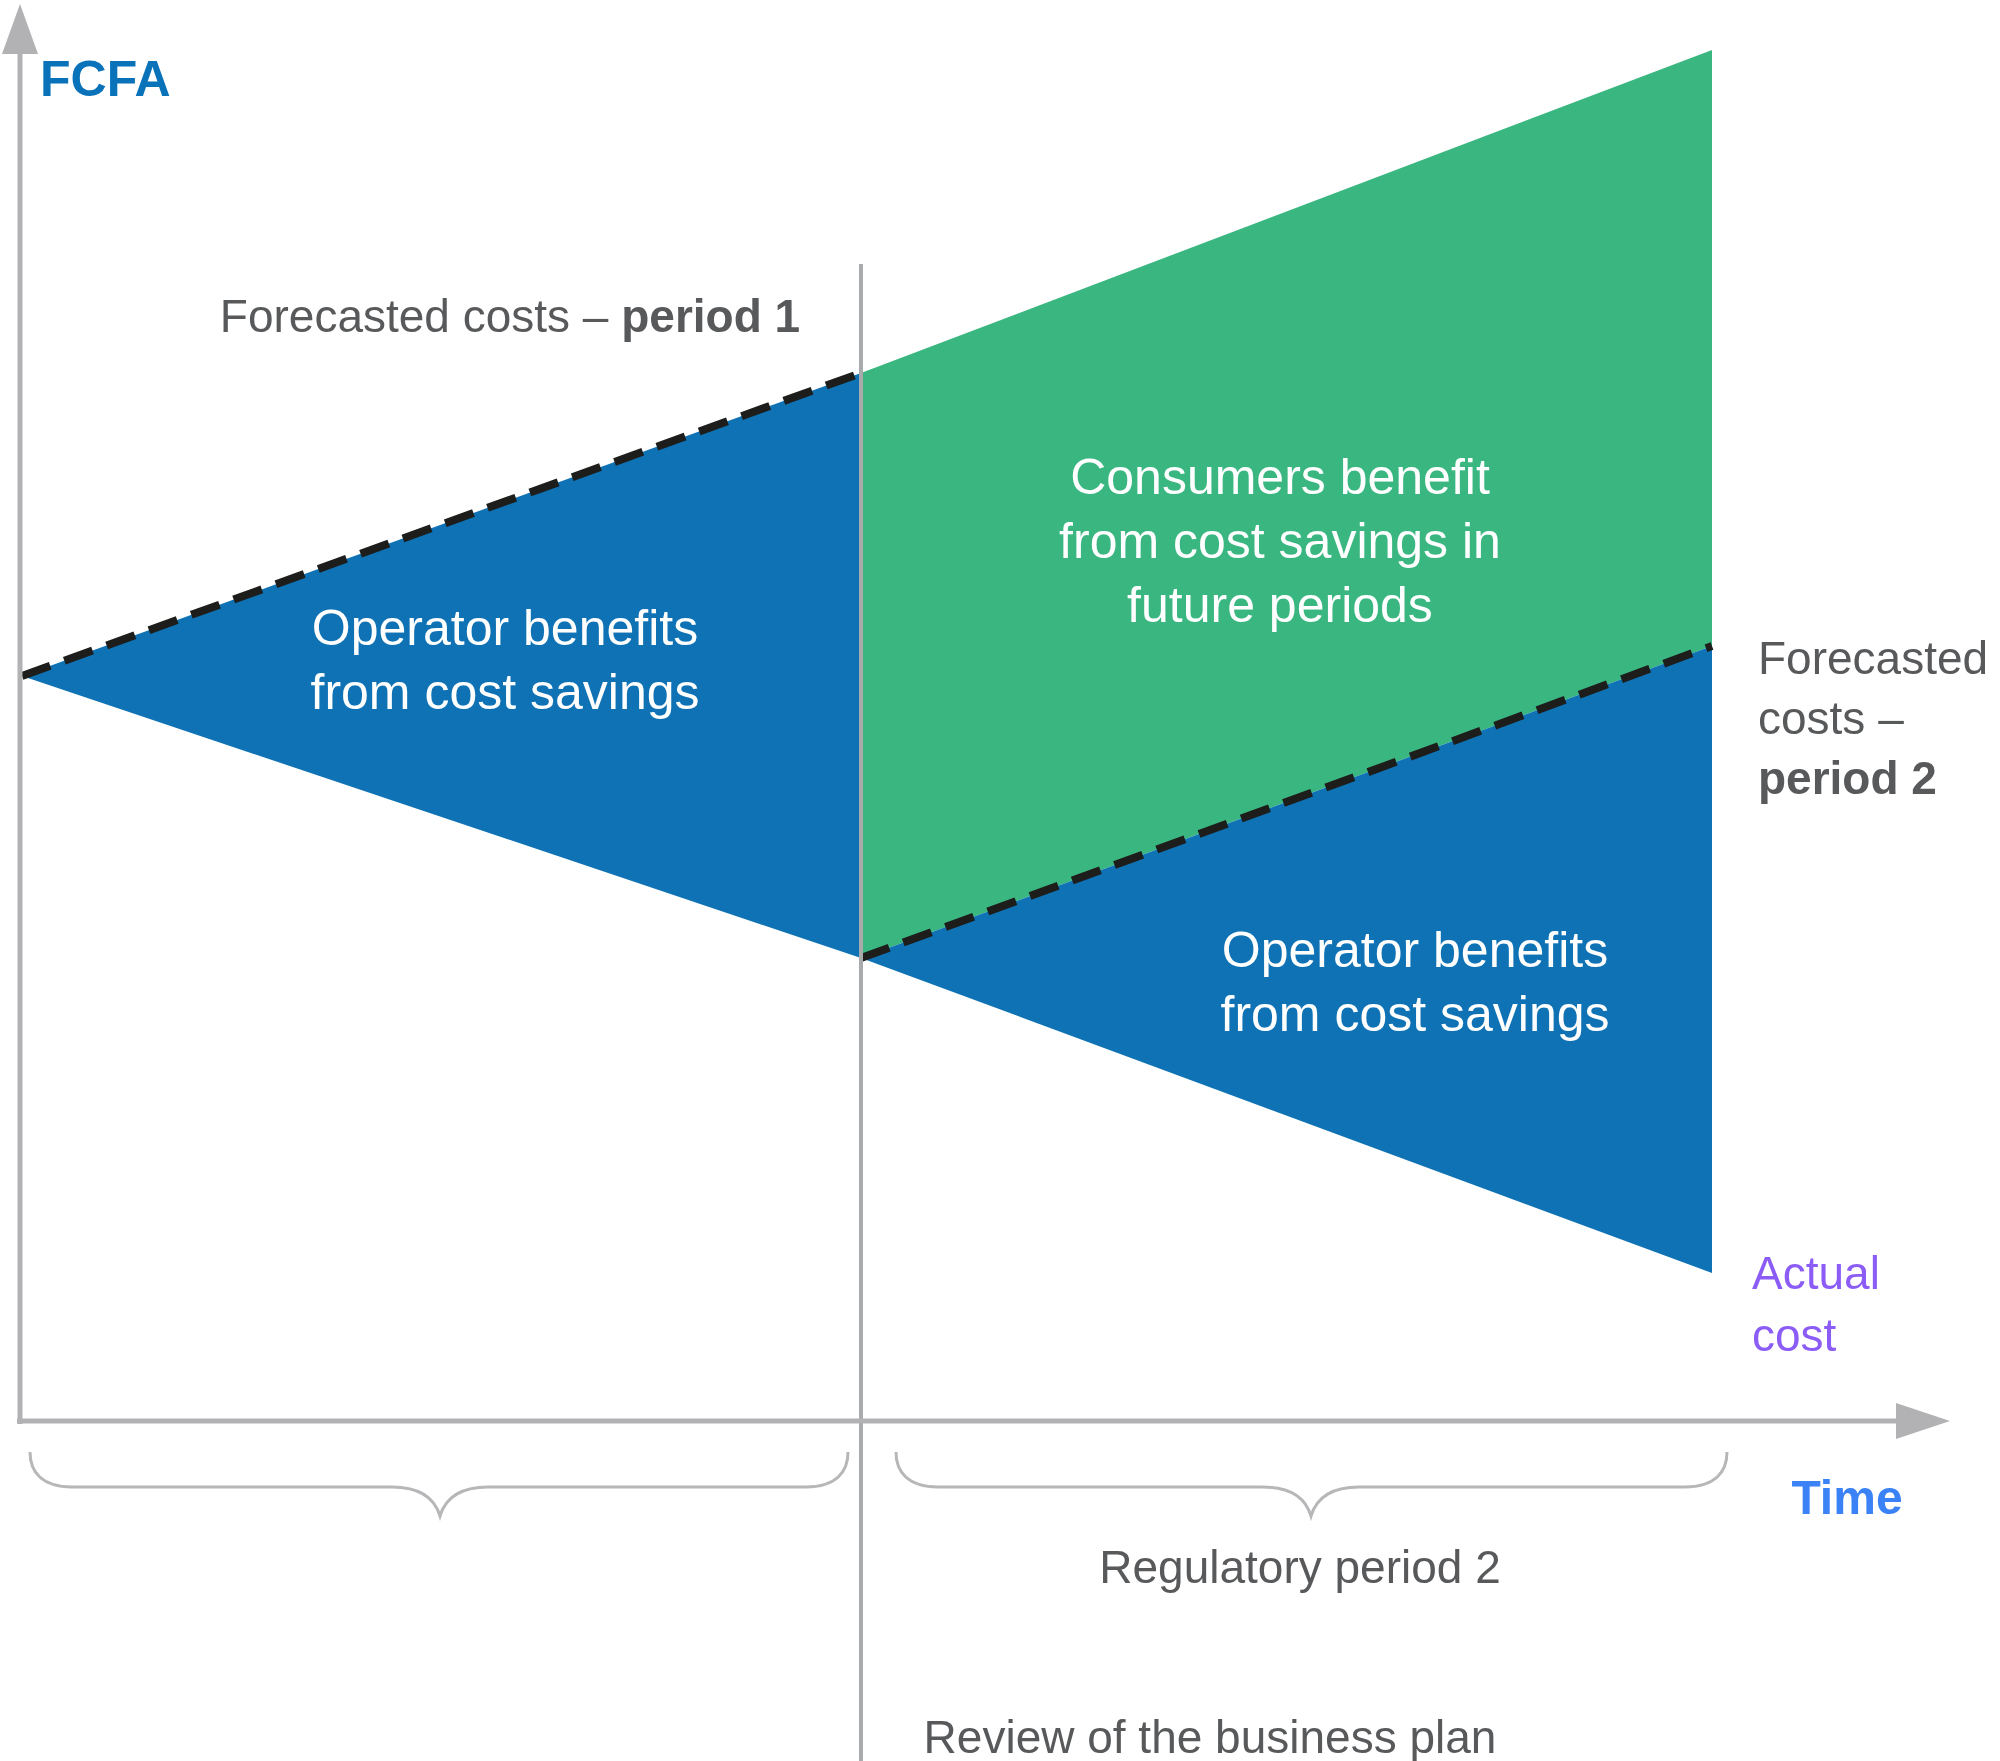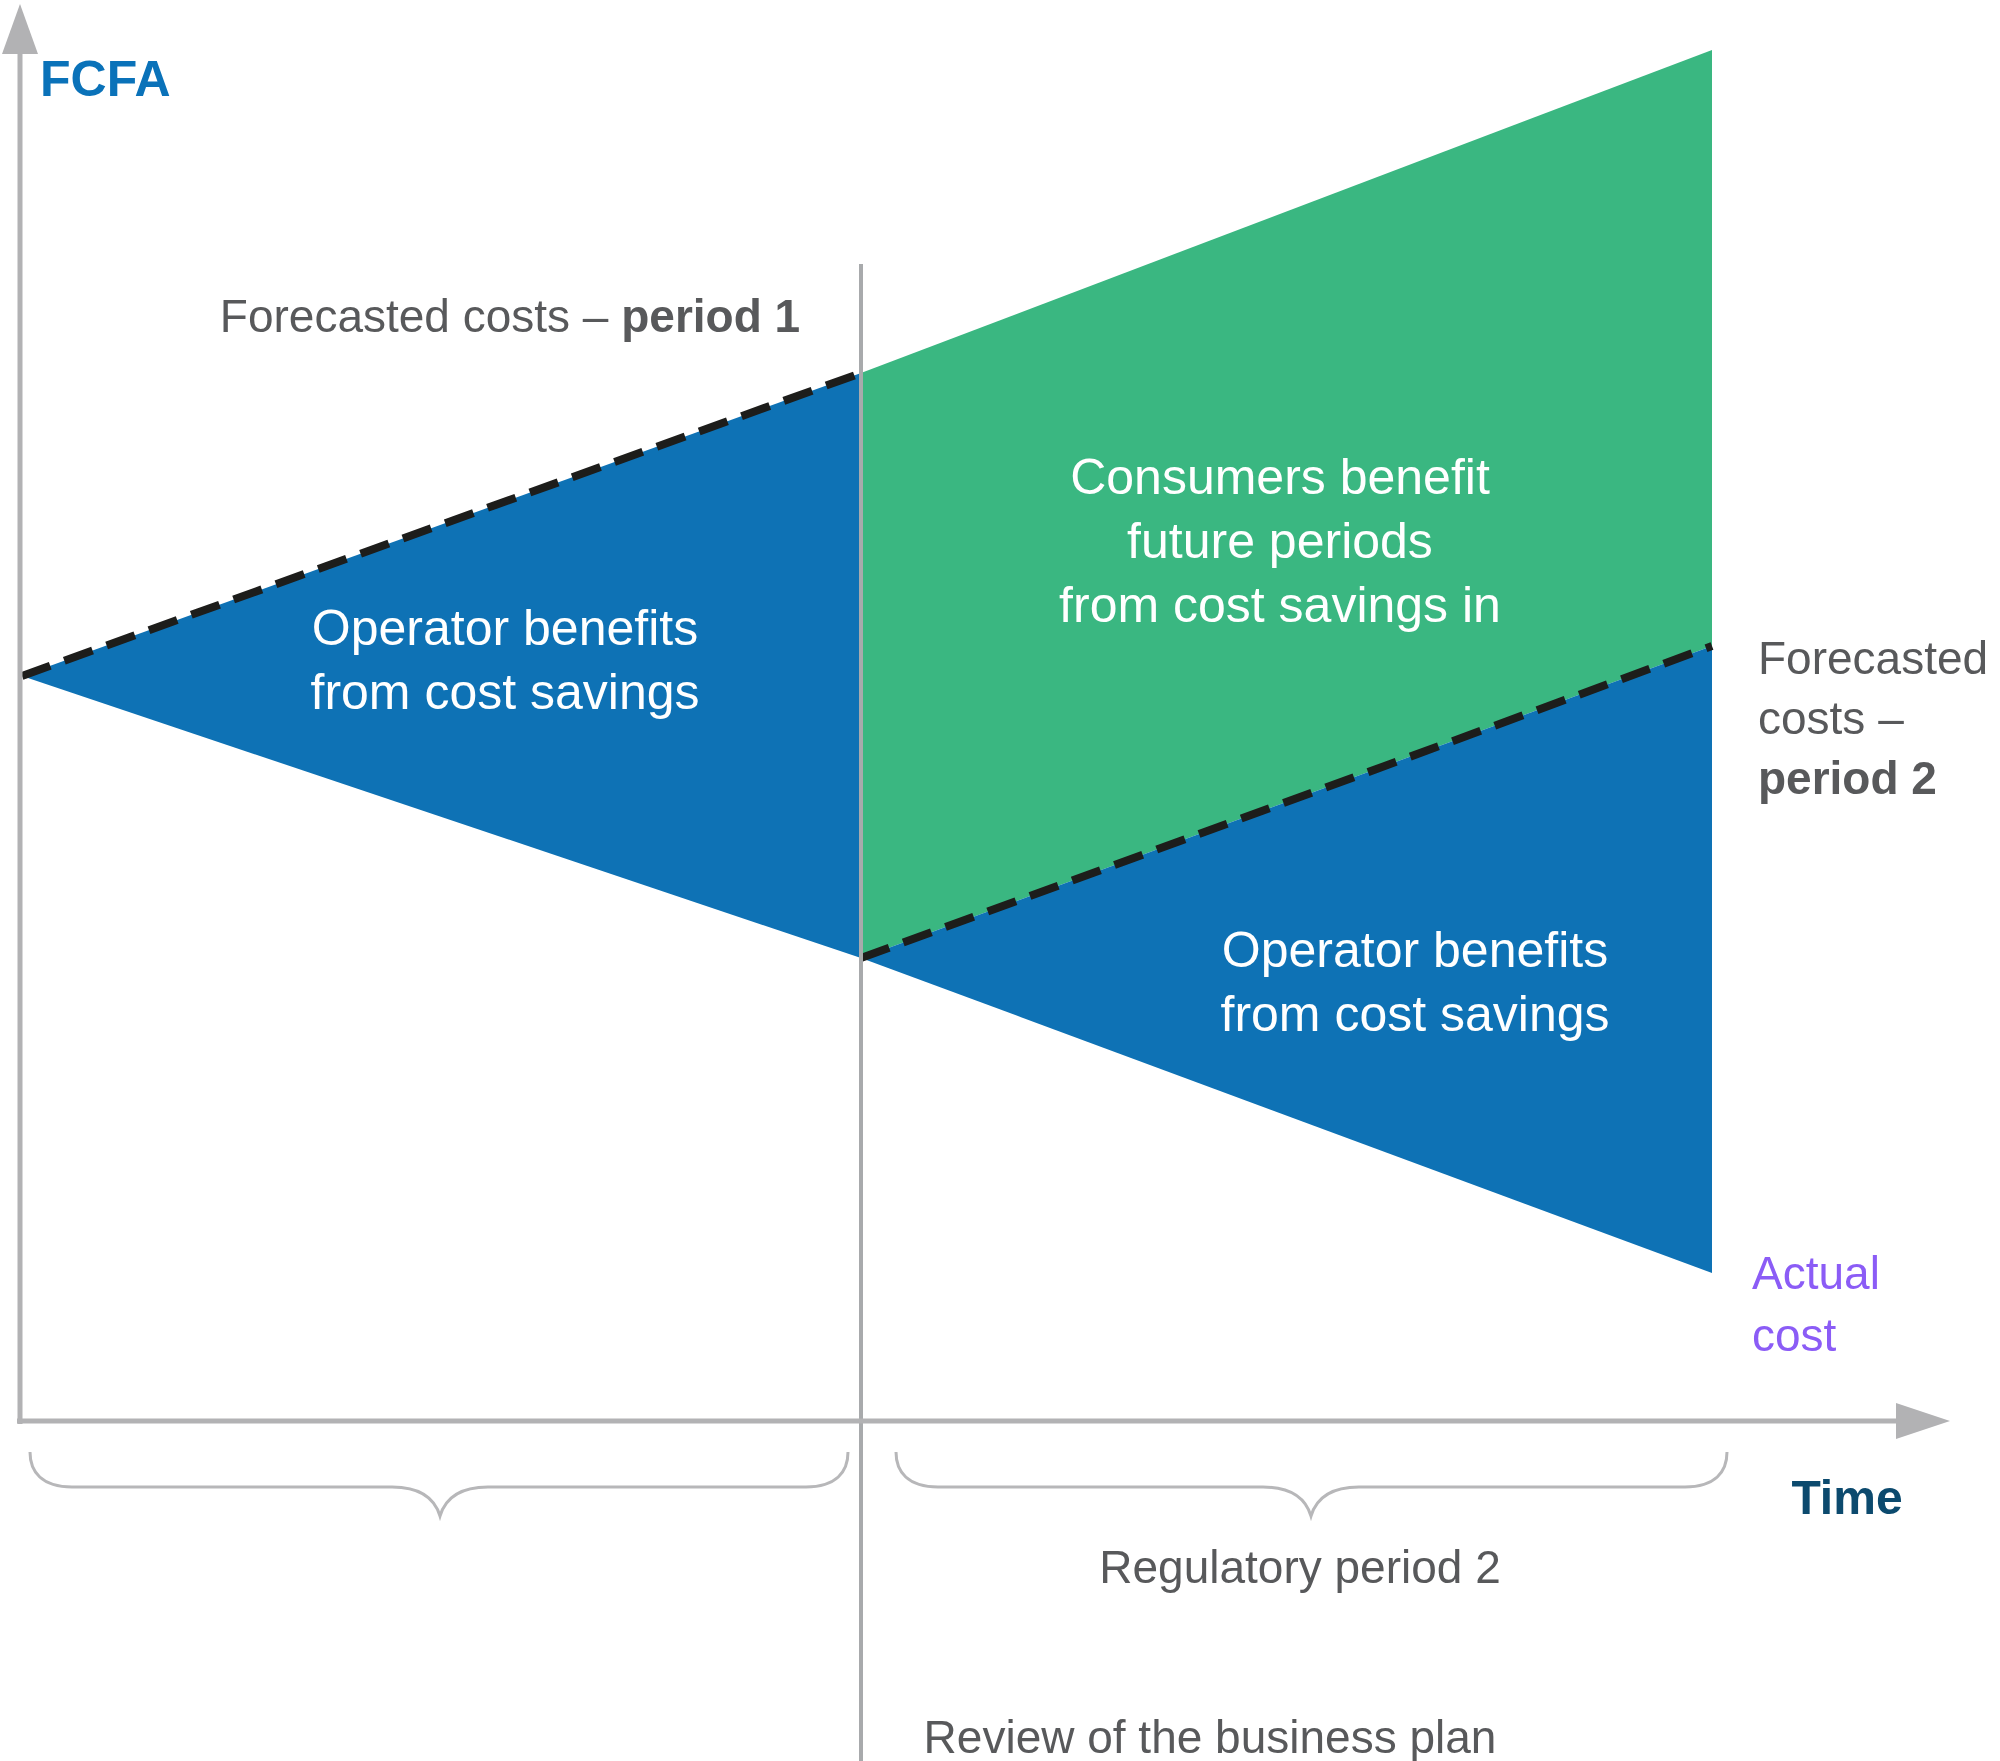--- a/index.html
+++ b/index.html
@@ -13,21 +13,21 @@
     padding-left: 40px;
   }
   .stage svg { position: absolute; left: 0; top: 0; }
   .lbl { position: absolute; white-space: nowrap; }
   .center { transform: translate(-50%, -50%); text-align: center; }
   .gray   { font-size: 46px; color: #58595b; }
   .white  { font-size: 50px; color: #ffffff; line-height: 64px; }
   .bluetxt{ font-size: 46px; line-height: 62px; }
   .bold   { font-weight: bold; }
   .fcfa   { font-size: 50px; font-weight: bold; }
-  .time   { font-size: 48px; font-weight: bold; color: #0c4a6e; }
+  .time   { font-size: 48px; font-weight: bold; color: #3b82f6; }
   .multiline-left { line-height: 60px; }
 </style>
 </head>
 <body>
 
 <div class="stage">
 
   <svg width="2000" height="1761" viewBox="0 0 2000 1761">
 
     <polygon points="22,676 861,373 861,958" fill="#0e72b5"></polygon>
@@ -54,22 +54,22 @@
     <span>Forecasted costs – </span><span class="bold">period 1</span>
   </div>
 
   <div class="lbl white center" style="left:505px; top:660px;">
     <div>Operator benefits</div>
     <div>from cost savings</div>
   </div>
 
   <div class="lbl white center" style="left:1280px; top:522px;margin-top:19px;">
     <div>Consumers benefit</div>
+    <div>from cost savings in</div>
     <div>future periods</div>
-    <div>from cost savings in</div>
   </div>
 
   <div class="lbl white center" style="left:1415px; top:982px;">
     <div>Operator benefits</div>
     <div>from cost savings</div>
   </div>
 
   <div class="lbl gray multiline-left" style="left:1758px; top:628px;">
     <div>Forecasted</div>
     <div>costs –</div>

